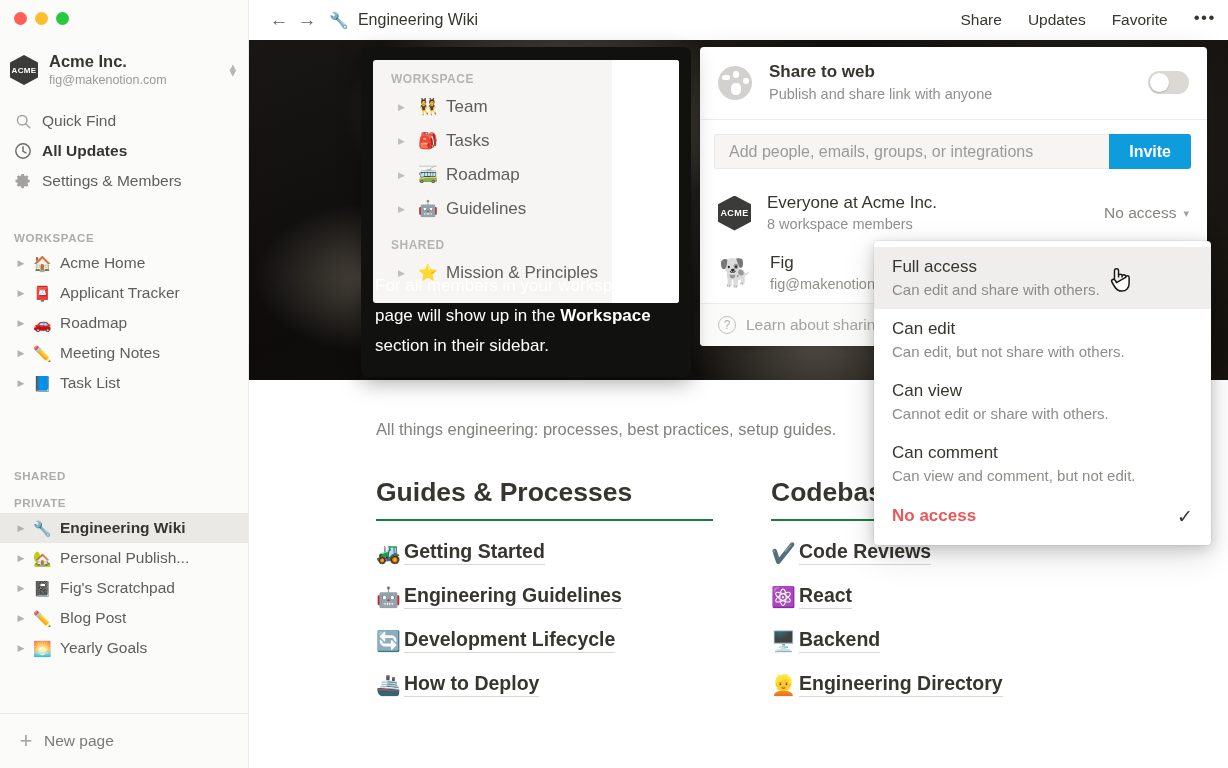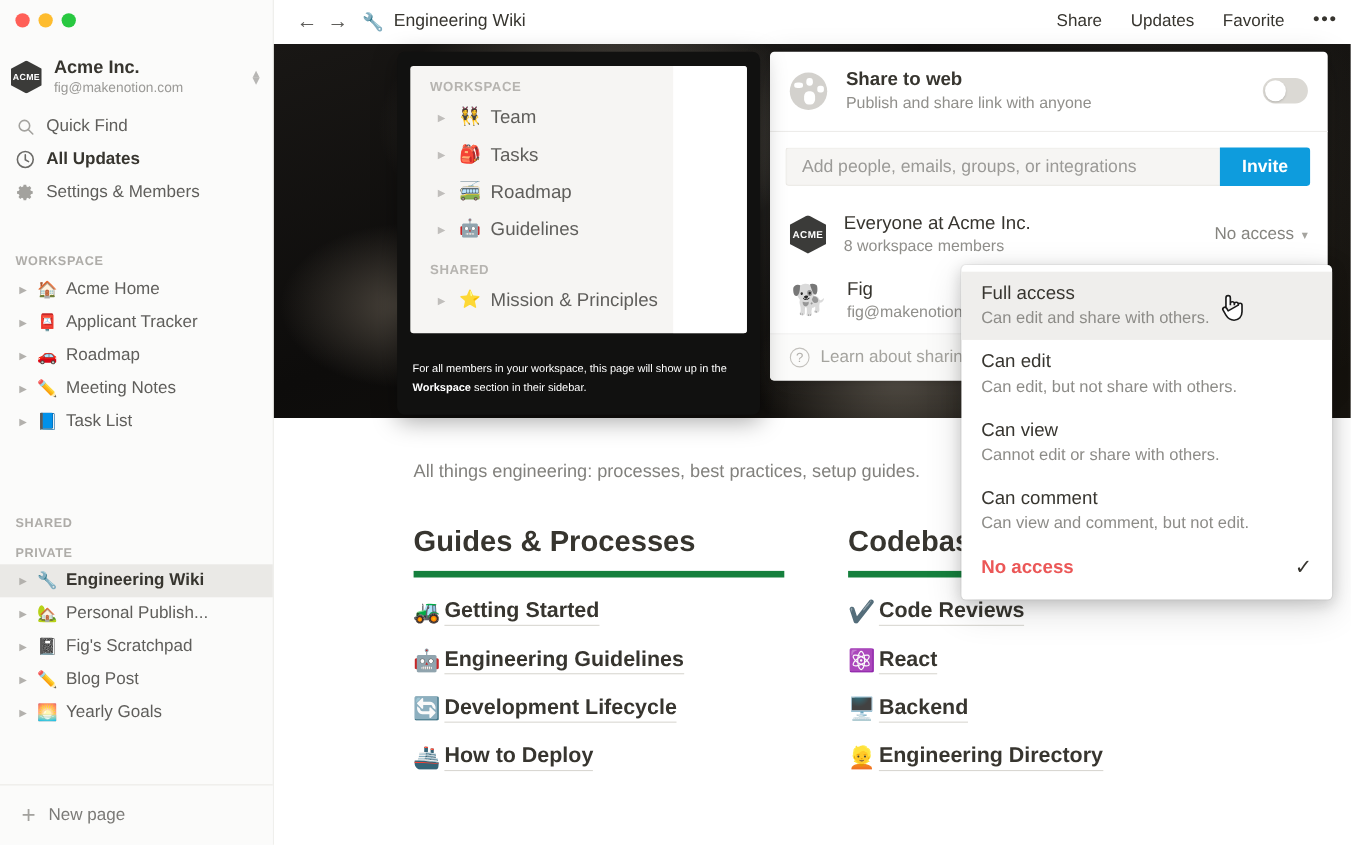--- a/index.html
+++ b/index.html
@@ -54,21 +54,21 @@
   }
   .nav-ico {
     width: 22px; flex: 0 0 22px; display: flex;
     align-items: center; justify-content: center;
     color: #a3a29e;
   }
   .nav-label { margin-left: 8px; font-size: 15.5px; color: #5f5e5b; }
   .nav-label.strong { color: #37352f; font-weight: bold; }
 
   #nav-top { position: absolute; top: 100px; left: 0; right: 0; }
-  #nav-top .nav-item { height: 30px; }
+  #nav-top .nav-item { height: 30px; align-items: flex-end; }
 
   .sec-label {
     font-size: 11.5px; font-weight: bold; letter-spacing: .55px;
     color: #aeacа8; color: #aeaca8;
     padding: 0 14px; margin-bottom: 4px;
   }
   .page-item {
     display: flex; align-items: center;
     height: 30px; padding-left: 14px; cursor: pointer;
   }
@@ -133,21 +133,21 @@
       radial-gradient(circle at 86% 20%, rgba(210,196,170,.10) 0%, rgba(0,0,0,0) 30%);
   }
 
   #content { position: absolute; top: 380px; left: 0; right: 0; bottom: 0; background:#fff; padding-left: 127px; }
   #page-sub { font-size: 16.5px; color: #82817d; padding-top: 40px; }
 
   #cols { display: flex; margin-top: 38px; }
   .col { width: 395px; }
   .col-h {
     font-size: 26.5px; font-weight: bold; color: #37352f;
-    padding-bottom: 11px; border-bottom: 6px solid #15803d;
+    padding-bottom: 11px; border-bottom: 2px solid #15803d;
     width: 337px;
   }
   .lnk-row { display: flex; align-items: center; margin-top: 19px; cursor: pointer; }
   .lnk-row:first-of-type { margin-top: 30px; }
   .lnk-emoji { font-size: 20px; width: 28px; flex: 0 0 28px; line-height: 1; }
   .lnk-text {
     font-size: 19.5px; color: #37352f; font-weight: bold;
     border-bottom: 1.5px solid #d9d7d2; padding-bottom: 1px;
   }
 
@@ -171,21 +171,21 @@
     font-size: 12px; font-weight: bold; letter-spacing: .5px;
     color: #b6b4b0; padding: 12px 0 4px 18px; position: relative; z-index: 2;
   }
   .pp-item { display: flex; align-items: center; height: 34px; padding-left: 25px; position: relative; z-index: 2;}
   .pp-caret { color: #c0bebb; font-size: 9px; width: 13px; }
   .pp-emoji { font-size: 16px; width: 26px; margin-left: 7px; line-height: 1; }
   .pp-label { font-size: 17px; color: #5f5e5b; margin-left: 2px; }
   #ws-tooltip {
     position: absolute; left: 0; bottom: 0; width: 330px;
     padding: 14px 14px 16px 14px;
-    color: #fff; font-size: 10px; line-height: 17px; font-weight: bold;
+    color: #fff; font-size: 17px; line-height: 30px; font-weight: bold;
   }
   #ws-tooltip .norm { font-weight: normal; }
 
   
   #share-panel {
     position: absolute; right: 21px; top: 47px;
     width: 507px;
     background: #fff; border-radius: 4px;
     box-shadow: 0 1px 4px rgba(0,0,0,.12), 0 6px 28px rgba(15,15,15,.18);
     z-index: 60;

